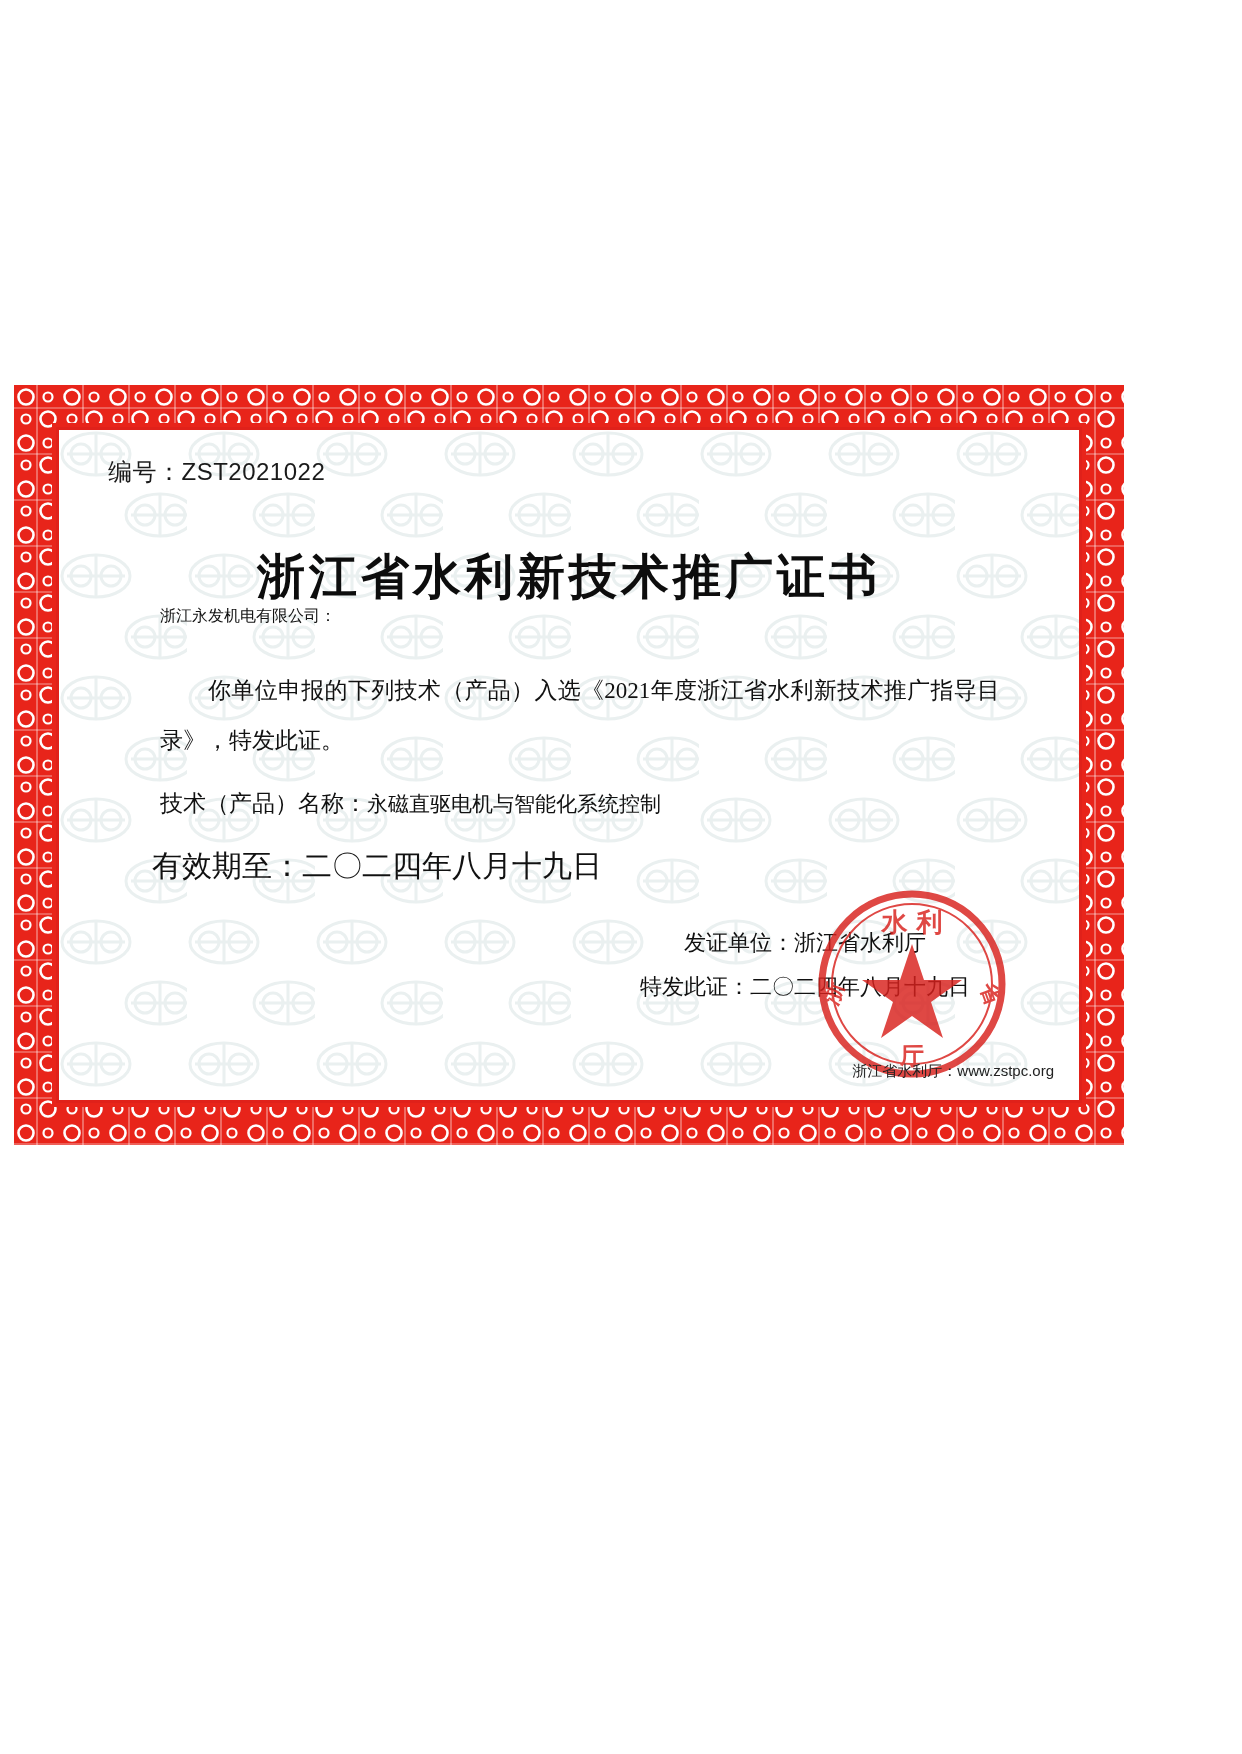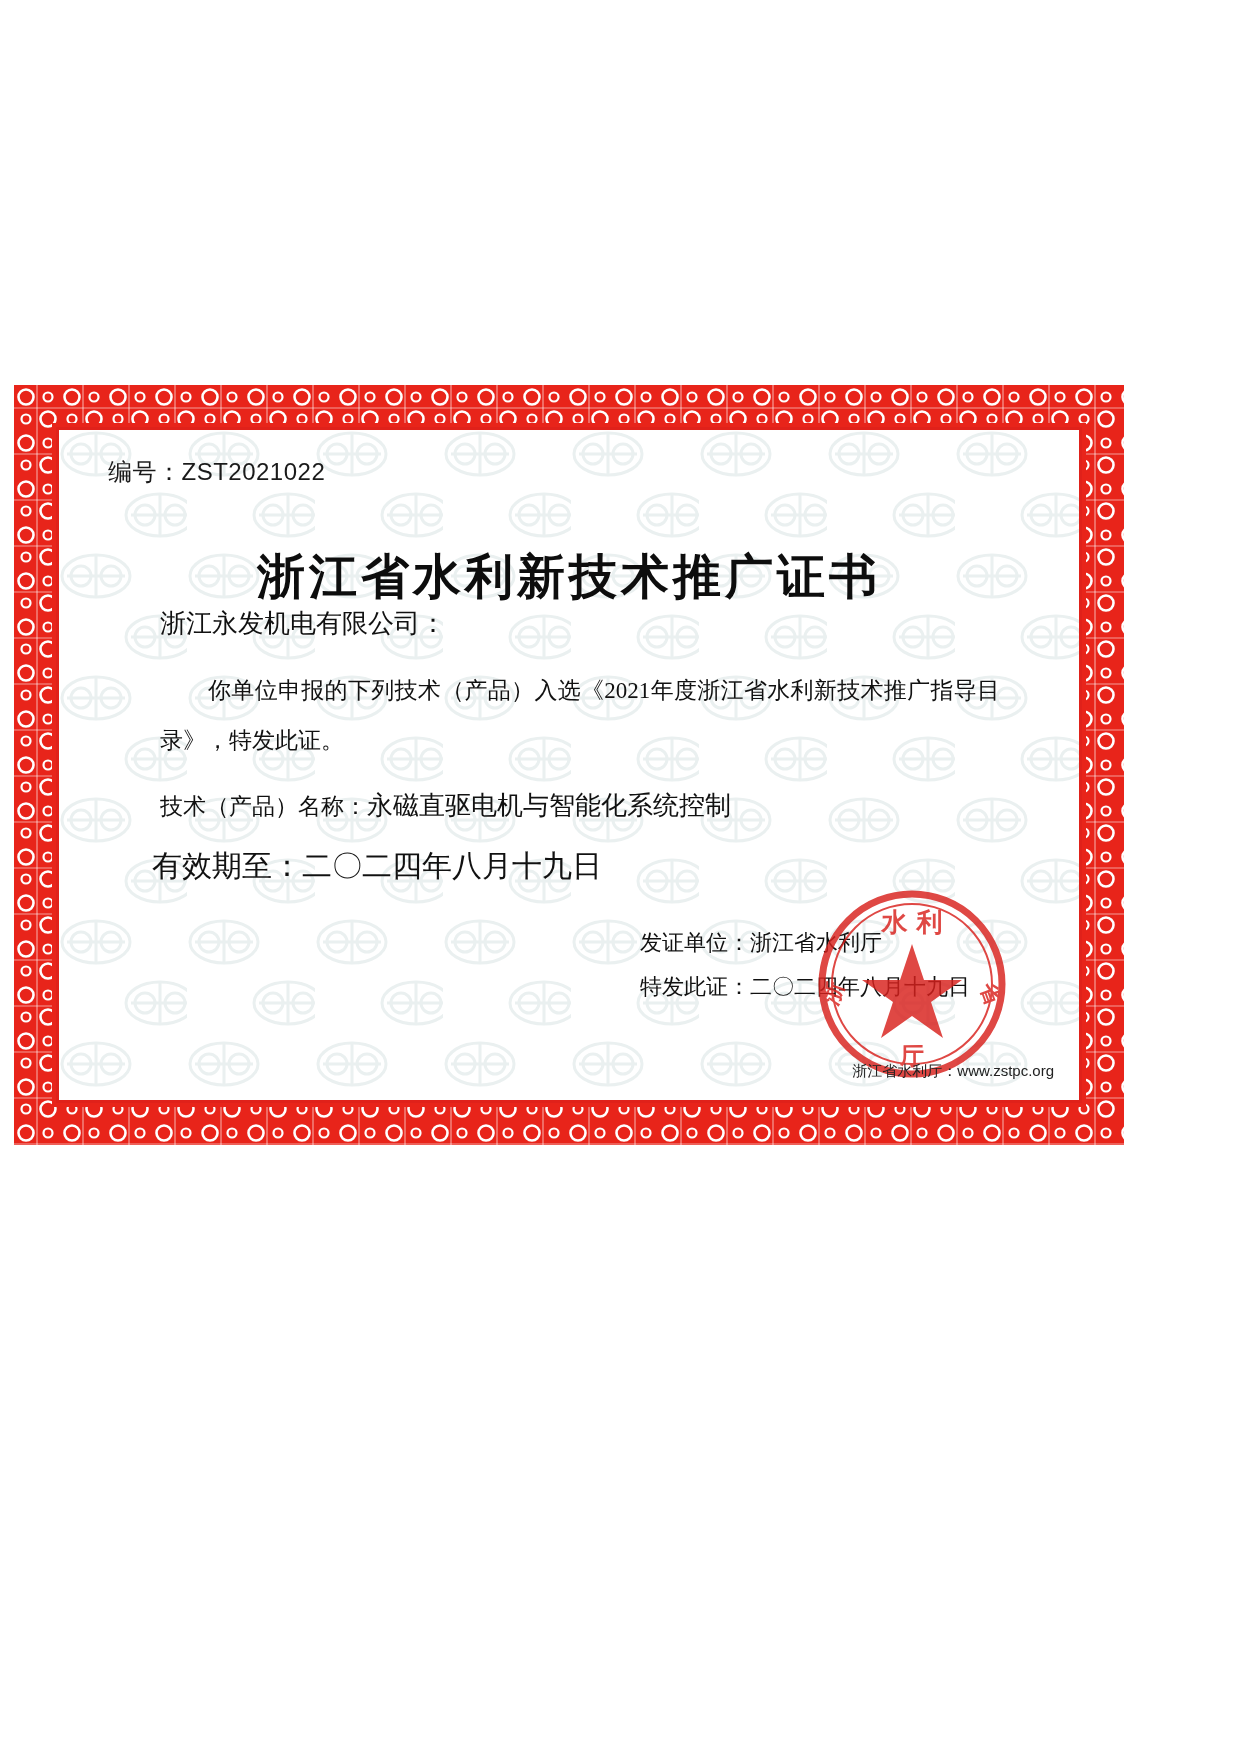--- a/index.html
+++ b/index.html
@@ -85,21 +85,21 @@
     letter-spacing: 4px;
     color: #0d0d0d;
     font-family: "DejaVu Serif", serif;
     margin-top: 39px;
   }
 
   .addressee {
     position: absolute;
     left: 100px;
     top: 175px;
-    font-size: 26px;
+    font-size: 16px;
     color: #111;
     white-space: nowrap;
   }
 
   .body-text {
     position: absolute;
     left: 100px;
     top: 235px;
     width: 840px;
     font-size: 23px;
@@ -112,40 +112,40 @@
   .field-tech {
     position: absolute;
     left: 100px;
     top: 357px;
     font-size: 23px;
     color: #111;
     white-space: nowrap;
   }
   .field-tech .label { }
   .field-tech .value {
-    font-size: 26px;
+    font-size: 21px;
   }
 
   .field-valid {
     position: absolute;
     left: 92px;
     top: 415px;
     font-size: 30px;
     color: #111;
     white-space: nowrap;
   }
 
   .issuer-block {
     position: absolute;
     right: 108px;
     top: 490px;
     font-size: 22px;
     line-height: 44px;
     color: #111;
-    text-align: left;
+    text-align: center;
     white-space: nowrap;
   }
 
   .query-url {
     position: absolute;
     right: 24px;
     bottom: 18px;
     font-size: 15px;
     font-family: "Liberation Sans", sans-serif;
     color: #222;

